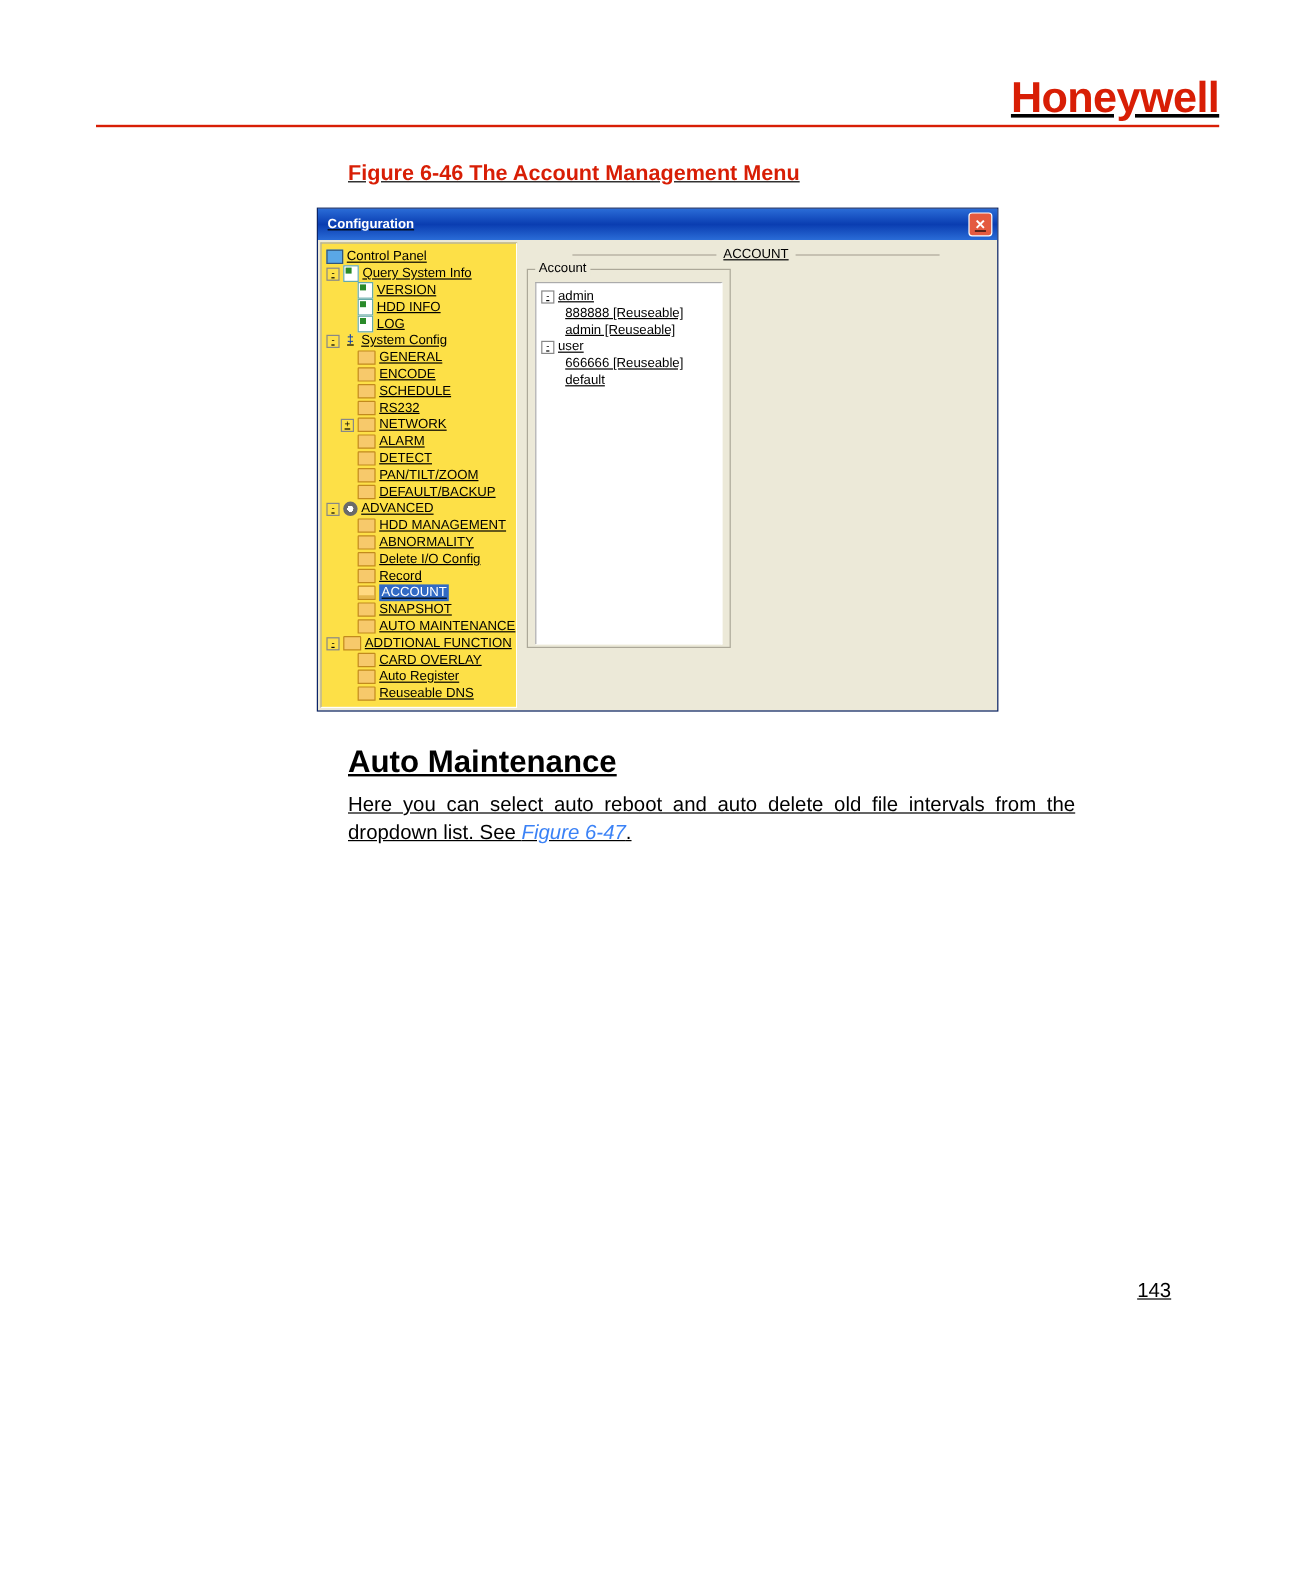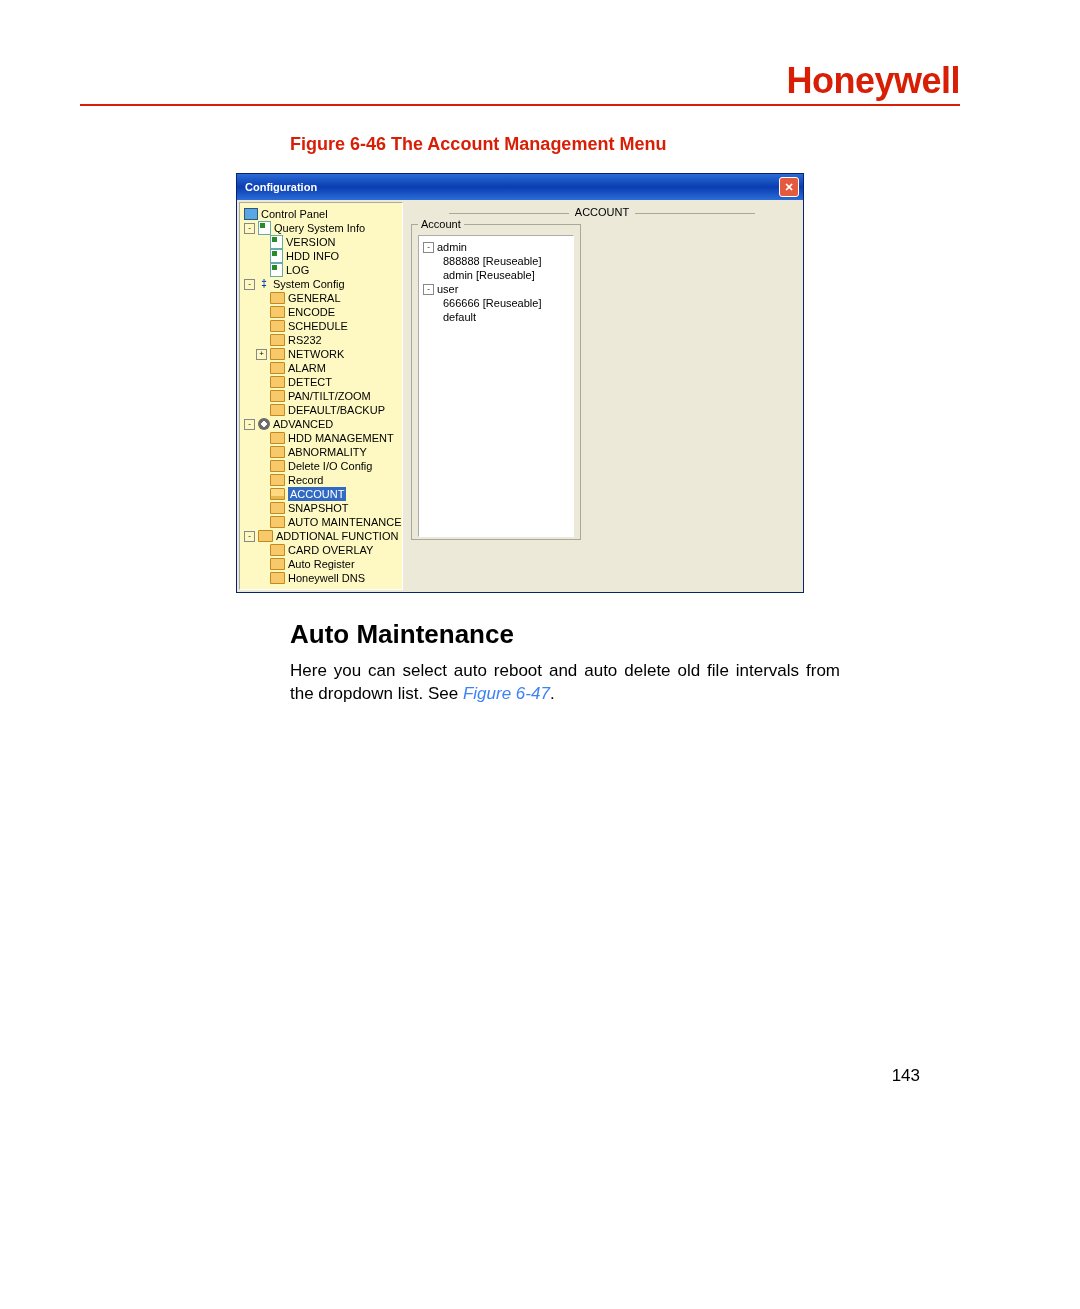--- a/index.html
+++ b/index.html
@@ -3,21 +3,22 @@
 <meta charset="utf-8">
 <style>
   body {
     margin: 0;
     background: #fff;
     font-family: Arial, Helvetica, sans-serif;
     width: 1080px;
   }
   .page {
     box-sizing: border-box;
-    padding: 60px 120px 40px 80px;
+    padding: 60px 64px 40px 80px;
+    text-decoration: underline;
   }
   .brand {
     text-align: right;
     font-weight: 900;
     color: #d81e05;
     font-size: 36px;
     letter-spacing: -0.5px;
     padding-bottom: 2px;
   }
   .brand-rule {
@@ -53,21 +54,21 @@
     width: 18px; height: 18px;
     background: #e45a3f;
     border: 1px solid #fff;
     border-radius: 3px;
     display: flex; align-items: center; justify-content: center;
     color: #fff;
   }
   .win-body { display: flex; }
   .tree-pane {
     width: 158px;
-    background: #fef9c3;
+    background: #fde047;
     border: 1px inset #fff;
     margin: 2px;
     padding: 4px 2px 4px 2px;
     overflow: hidden;
   }
   .tree-row {
     display: flex;
     align-items: center;
     line-height: 14px;
     white-space: nowrap;
@@ -318,21 +319,21 @@
         <div class="tree-row ind3">
             <span class="icon-fold"></span>
             <span>CARD OVERLAY</span>
           </div>
         <div class="tree-row ind3">
             <span class="icon-fold"></span>
             <span>Auto Register</span>
           </div>
         <div class="tree-row ind3">
             <span class="icon-fold"></span>
-            <span>Honeywell DNS</span>
+            <span>Reuseable DNS</span>
           </div>
       </div>
 
       <div class="right-pane">
         <div class="panel-title">
           <span class="line"></span><span>ACCOUNT</span><span class="line"></span>
         </div>
         <div class="account-area">
           <div class="fieldset">
             <span class="fieldset-label">Account</span>

